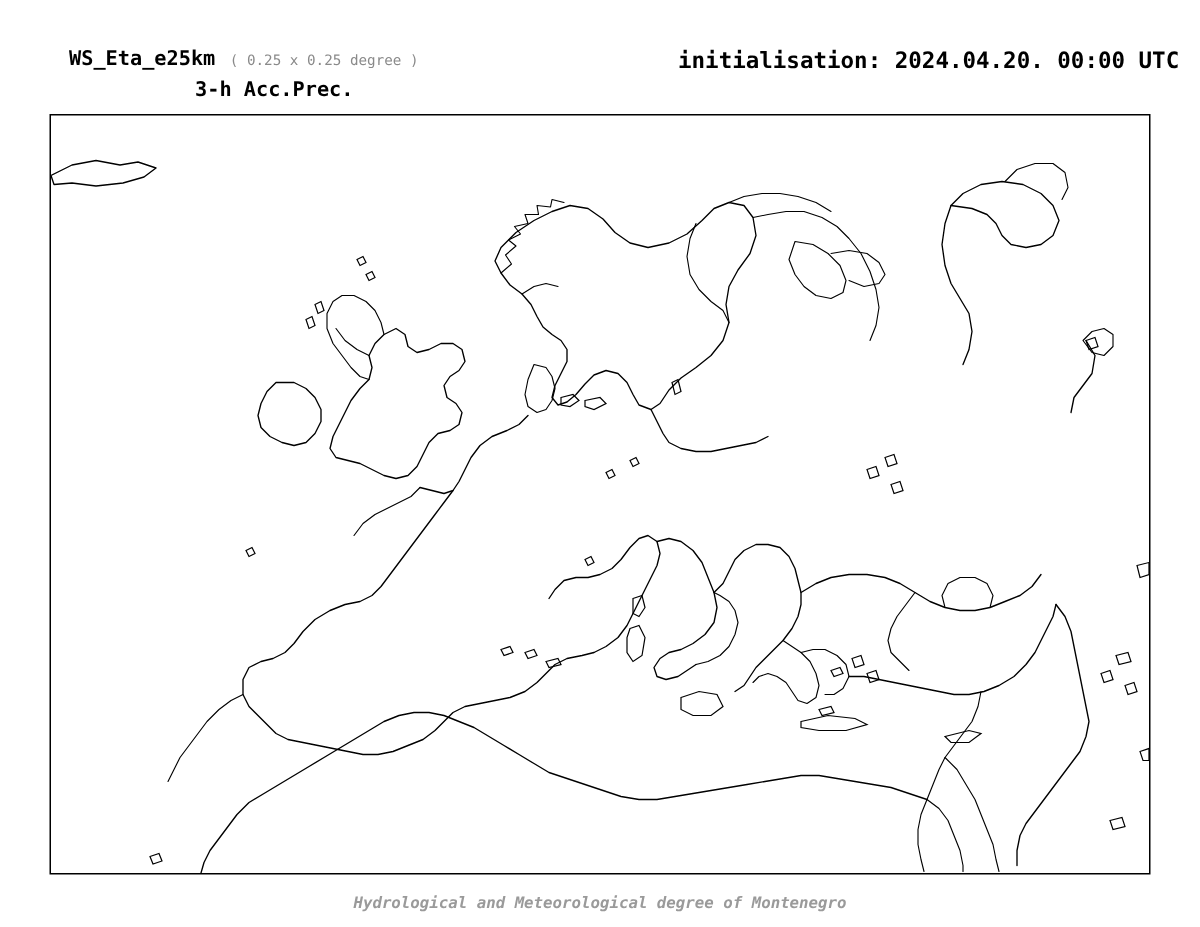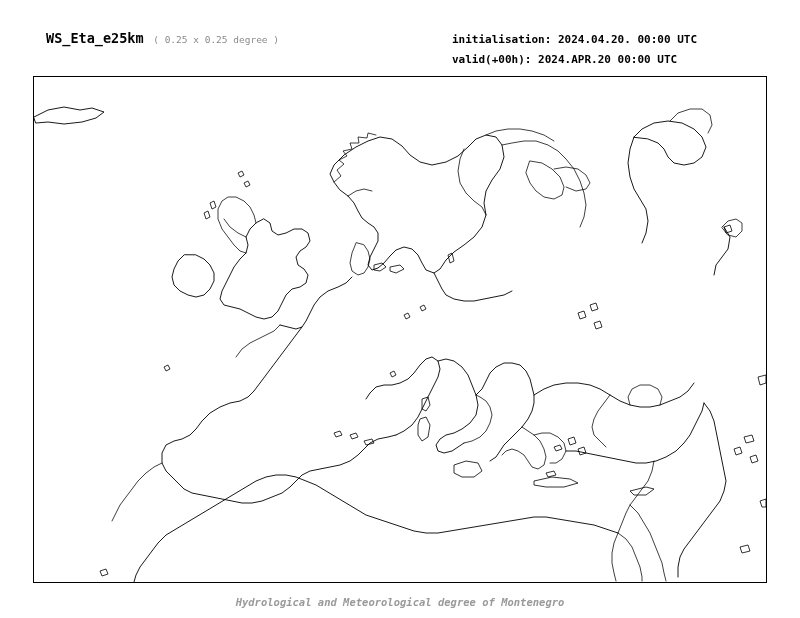--- a/index.html
+++ b/index.html
@@ -59,21 +59,21 @@
     line-height: 15px;
     white-space: nowrap;
   }
   .hdr-right {
     position: absolute;
     left: 452px;
     top: 6px;
     width: 330px;
   }
   .init-line, .valid-line {
-    font-size: 11px;
+    font-size: 15px;
     font-weight: bold;
     line-height: 20px;
     white-space: nowrap;
   }
 
   
   #map-frame {
     position: absolute;
     left: 33px;
     top: 52px;
@@ -128,24 +128,24 @@
 <body>
 
 <div id="page">
 
   <div class="hdr">
     <div class="hdr-left">
       <div class="model-line">
         <span class="model-name">WS_Eta_e25km</span>
         <span class="model-res">( 0.25 x 0.25 degree )</span>
       </div>
+      <div class="param-line">3-h Acc.Prec.</div>
     </div>
     <div class="hdr-right">
       <div class="init-line">initialisation: 2024.04.20.  00:00 UTC</div>
-      <div class="valid-line">valid(+00h): 2024.APR.20 00:00 UTC</div>
     </div>
   </div>
 
   <div id="map-frame">
     <svg id="map-svg" viewBox="0 0 732 505" xmlns="http://www.w3.org/2000/svg">
 
       <path class="coastline" d="M0,40 L14,33 L30,30 L46,33 L58,31 L70,35 L62,41 L48,45 L30,47 L14,45 L2,46 Z"></path>
 
       <path class="coastline" d="M300,105 L296,97 L300,88 L310,78 L322,70 L334,64 L346,60 L358,62 L368,69 L376,78 L386,85 L398,88 L412,85 L424,79 L434,70 L442,62 L452,58 L462,60 L468,68 L470,80 L466,92 L458,103 L452,114 L450,126 L452,138 L448,150 L440,160 L430,168 L420,175 L412,183 L406,192 L400,196 L392,193 L388,186 L384,178 L378,172 L370,170 L362,173 L356,179 L350,186 L344,191 L338,193 L334,188 L336,180 L340,172 L344,164 L344,156 L340,150 L334,146 L328,141 L324,134 L320,126 L314,119 L306,113 Z"></path>
 

